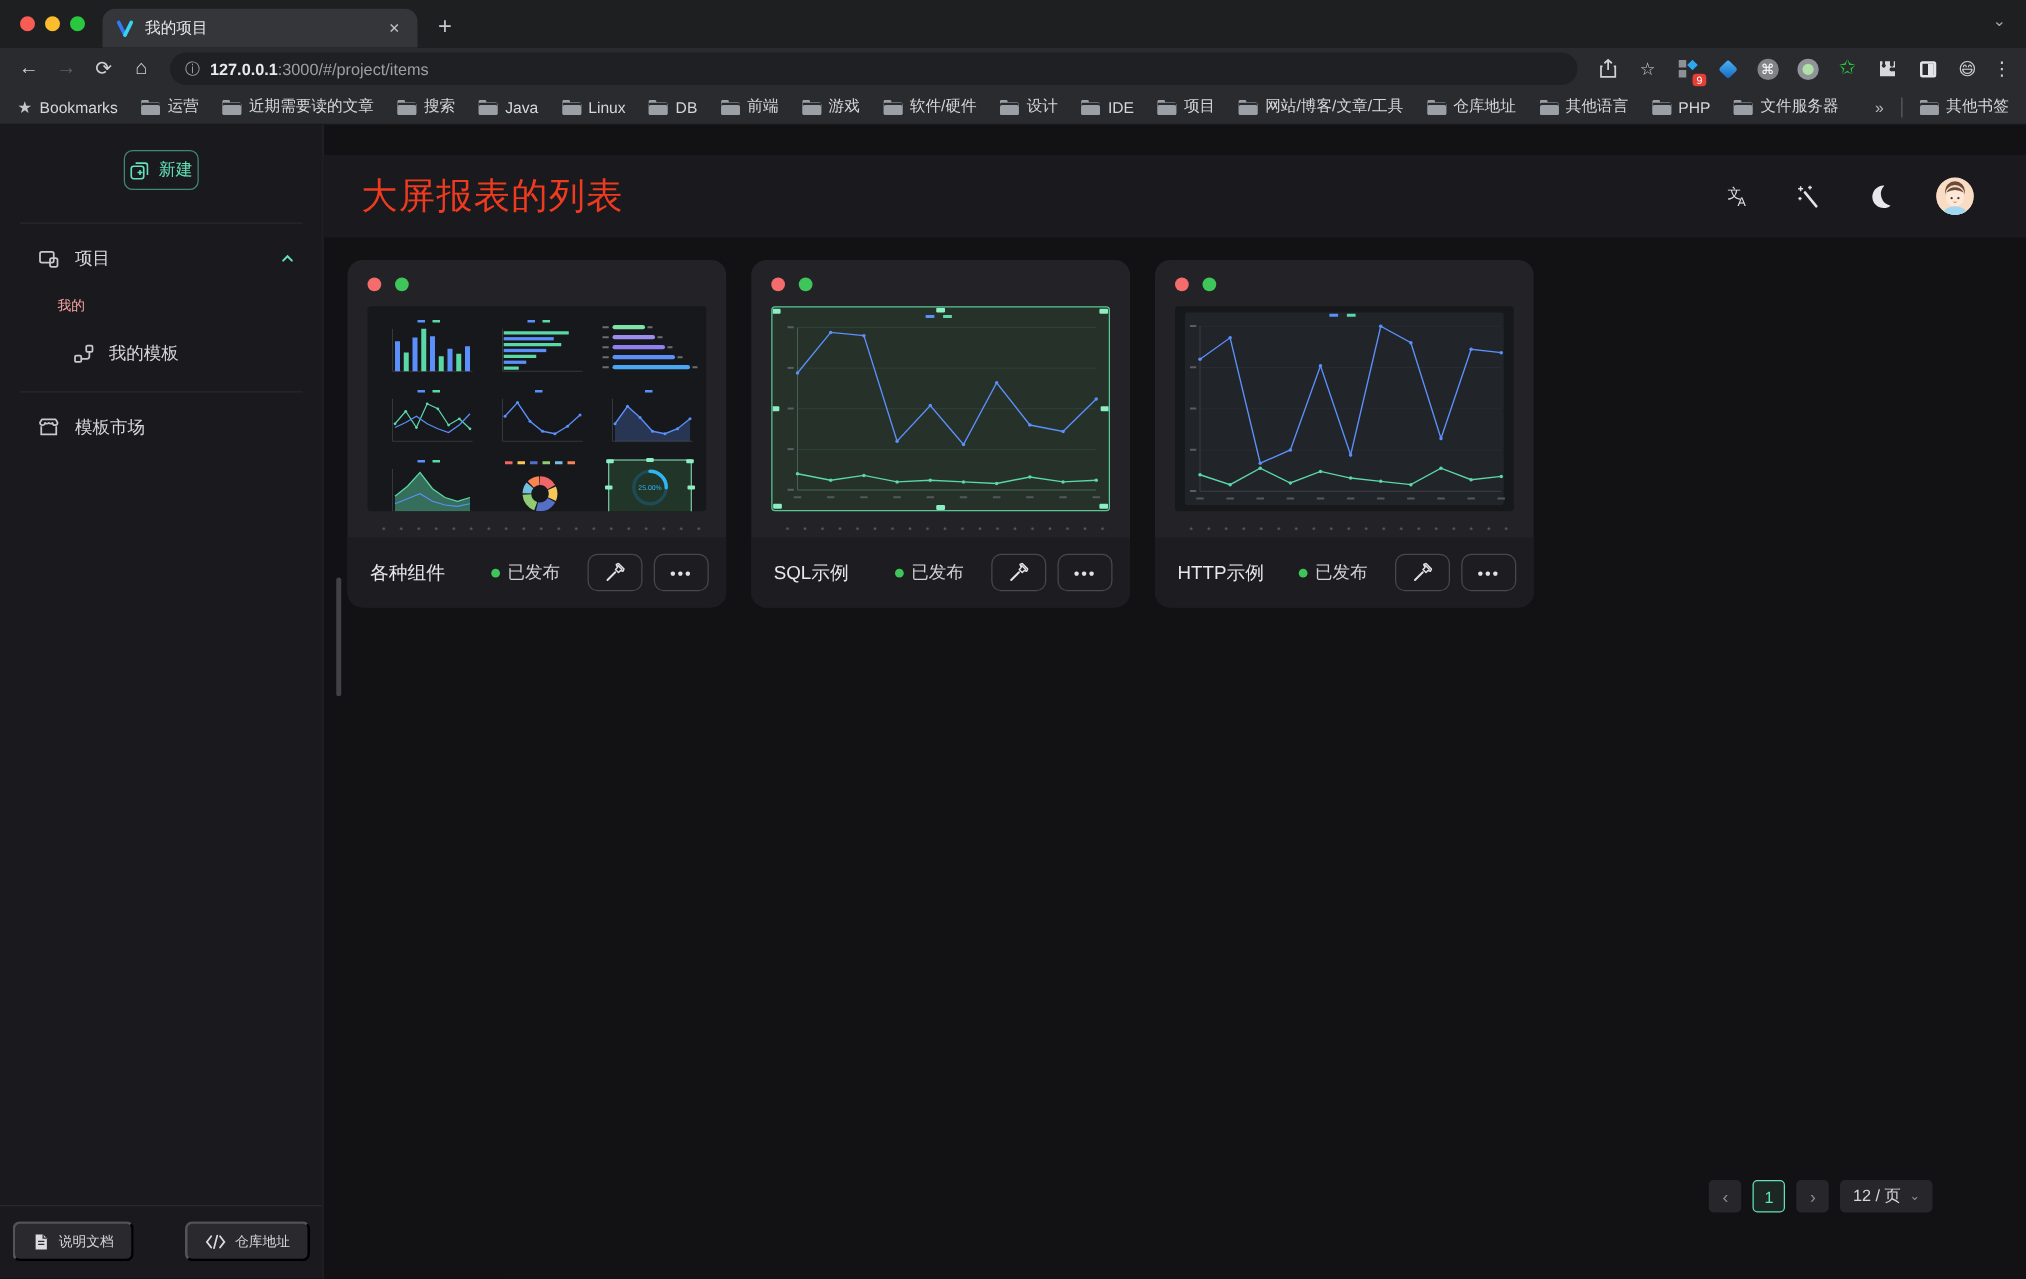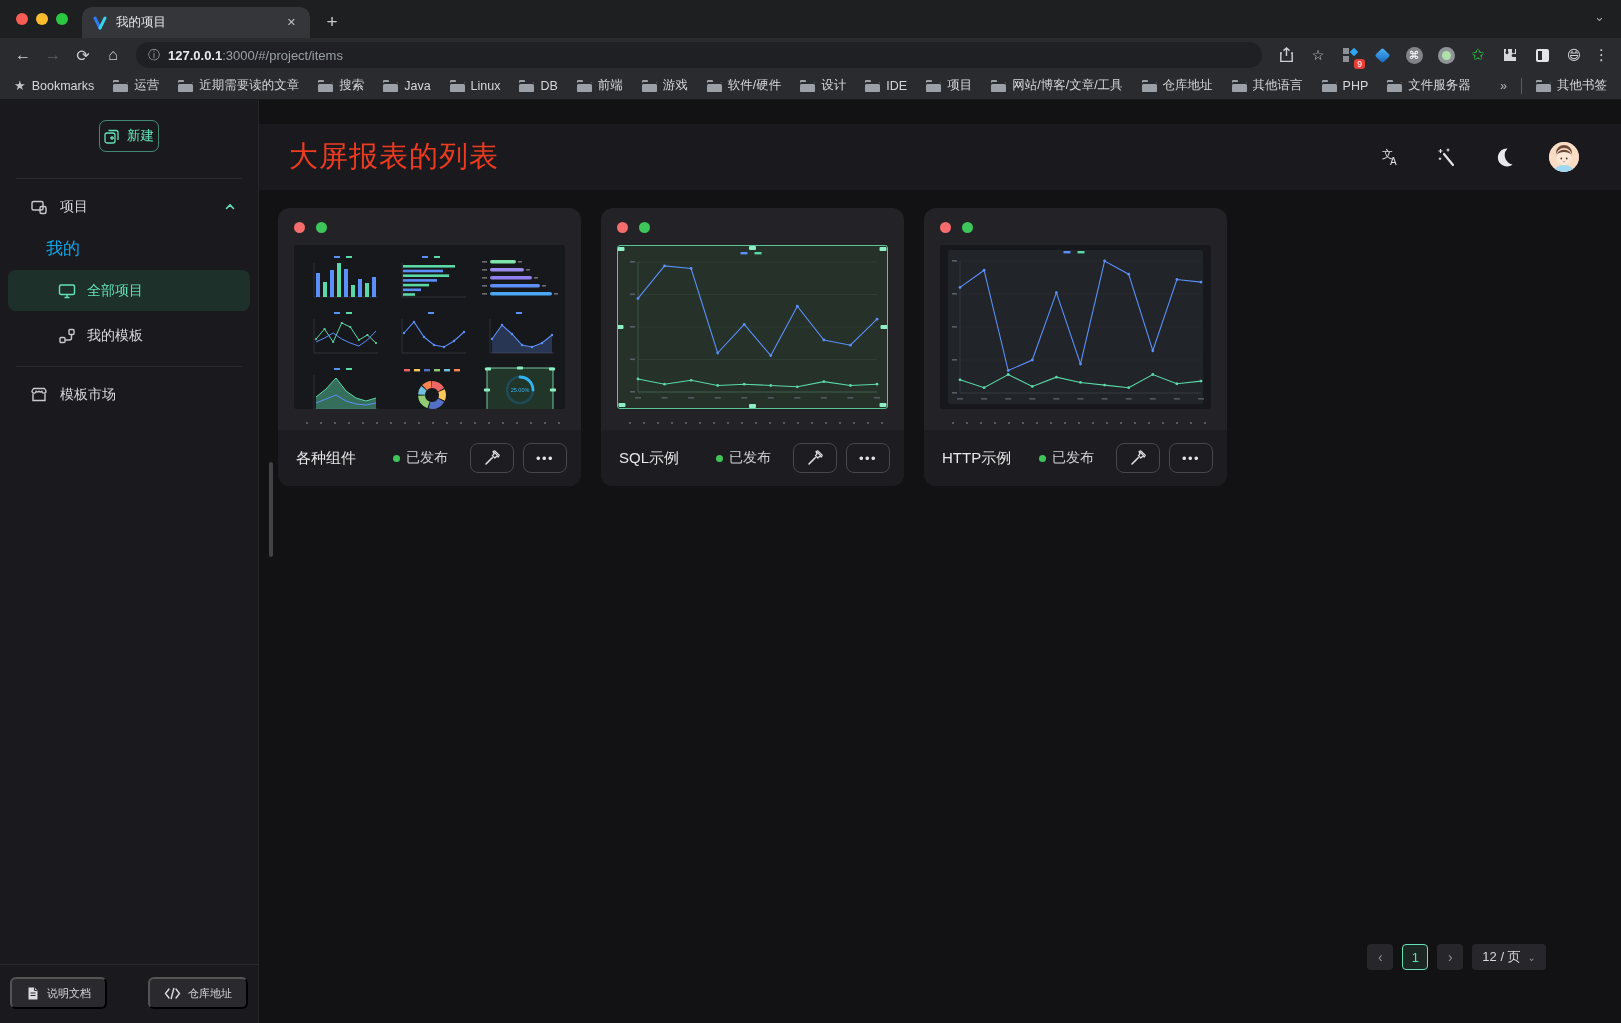--- a/index.html
+++ b/index.html
@@ -4,21 +4,21 @@
 <style>
   * { margin:0; padding:0; box-sizing:border-box; }
   html,body { width:1621px; height:1023px; overflow:hidden; background:#121215;
     font-family:"Liberation Sans","DejaVu Sans",sans-serif; }
 
   
   .tabstrip { height:38px; background:#1e1f21; display:flex; align-items:flex-end; position:relative; }
   .traffic { display:flex; gap:8px; align-items:center; height:38px; padding:0 14px 0 16px; }
   .traffic span { width:12px; height:12px; border-radius:50%; display:block; }
   .tl-red{background:#f85c54;} .tl-yellow{background:#fbbd2e;} .tl-green{background:#2ac840;}
-  .tab { width:228px; height:31px; background:#35363a; border-radius:10px 10px 0 0;
+  .tab { width:252px; height:31px; background:#35363a; border-radius:10px 10px 0 0;
     display:flex; align-items:center; padding:0 10px; gap:8px; }
   .tab-title { flex:1; color:#e4e6ea; font-size:12.5px; white-space:nowrap; overflow:hidden; }
   .tab-close { color:#bfc1c5; font-size:11px; padding:2px 4px; }
   .newtab { width:28px; height:28px; margin:0 0 2px 8px; color:#c7c9cd; font-size:19px;
     display:flex; align-items:center; justify-content:center; }
   .tabsearch { position:absolute; right:16px; top:9px; color:#9aa0a6; font-size:13px; }
 
   .toolbar { height:34px; background:#2a2b2e; display:flex; align-items:center; padding:0 10px; gap:4px; }
   .nav-btn { width:26px; height:26px; display:flex; align-items:center; justify-content:center;
     color:#cdd0d4; font-size:16px; border-radius:50%; }
@@ -63,21 +63,21 @@
   .app { display:flex; height:923px; }
   .sidebar { width:259px; background:#1a1a1e; border-right:1px solid #26262b;
     display:flex; flex-direction:column; }
   .new-btn-wrap { display:flex; justify-content:center; padding:20px 0 18px; }
   .new-btn { display:flex; align-items:center; gap:8px; border:1px solid rgba(99,226,183,.55);
     color:#63e2b7; font-size:13.5px; padding:6px 4px; border-radius:7px; background:transparent; }
   .sdivider { height:1px; background:#28282d; margin:8px 16px; }
   .side-row { display:flex; align-items:center; gap:12px; padding:0 22px 0 30px; height:40px;
     color:#d8d8dc; font-size:14px; }
   .side-row .chev { margin-left:auto; }
-  .side-sub-label { padding:10px 0 8px 46px; color:#0ea5e9; font-size:17px; }
+  .side-sub-label { padding:10px 0 8px 46px; color:#fca5a5; font-size:11px; }
   .side-item { display:flex; align-items:center; gap:11px; margin:2px 8px; padding-left:50px;
     height:41px; border-radius:8px; color:#d8d8dc; font-size:14px; }
   .side-item.active { background:#1d312a; color:#63e2b7; }
   .side-foot { margin-top:auto; border-top:1px solid #28282d; padding:12px 10px 14px;
     display:flex; justify-content:space-between; }
   .foot-btn { display:flex; align-items:center; gap:7px; background:#2a2a2e; border-radius:6px;
     height:32px; padding:0 14px; color:#d8d8dc; font-size:11px; }
 
   .main { flex:1; position:relative; background:#121215;margin-top:24px; }
   .page-header { height:66px; background:#1a1a1e; display:flex; align-items:center; padding:0 42px 0 30px; }
@@ -296,27 +296,20 @@
         <rect x="2" y="3.5" width="11" height="8.5" rx="1.5" fill="none" stroke="#c9c9cd" stroke-width="1.4"></rect>
         <rect x="10" y="8.5" width="6" height="7" rx="1.5" fill="none" stroke="#c9c9cd" stroke-width="1.4"></rect>
       </svg>
       <span>项目</span>
       <svg class="chev" width="12" height="12" viewBox="0 0 12 12">
         <path d="M2.5 7.5 L6 4 L9.5 7.5" stroke="#63e2b7" stroke-width="1.6" fill="none" stroke-linecap="round"></path>
       </svg>
     </div>
     <div class="side-sub-label">我的</div>
 
-    <div class="side-item active">
-      <svg width="18" height="18" viewBox="0 0 18 18">
-        <rect x="1.5" y="3" width="15" height="9.5" rx="1.5" fill="none" stroke="#63e2b7" stroke-width="1.4"></rect>
-        <path d="M6.5 15.5 h5 M9 12.5 v3" stroke="#63e2b7" stroke-width="1.4"></path>
-      </svg>
-      <span>全部项目</span>
-    </div>
     <div class="side-item">
       <svg width="18" height="18" viewBox="0 0 18 18">
         <rect x="2" y="10.5" width="5" height="5" rx="1" fill="none" stroke="#c9c9cd" stroke-width="1.4"></rect>
         <rect x="11" y="2.5" width="5" height="5" rx="1" fill="none" stroke="#c9c9cd" stroke-width="1.4"></rect>
         <path d="M7 13 h4.5 a2 2 0 0 0 2 -2 V7.5" fill="none" stroke="#c9c9cd" stroke-width="1.4"></path>
       </svg>
       <span>我的模板</span>
     </div>
 
     <div class="sdivider"></div>

